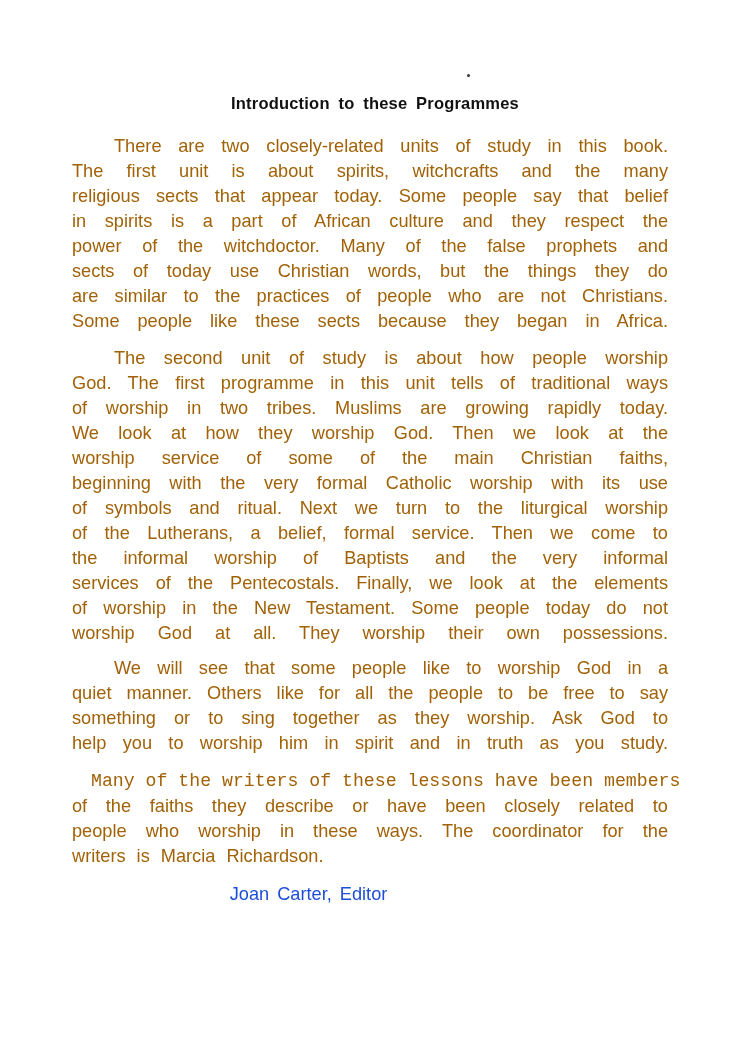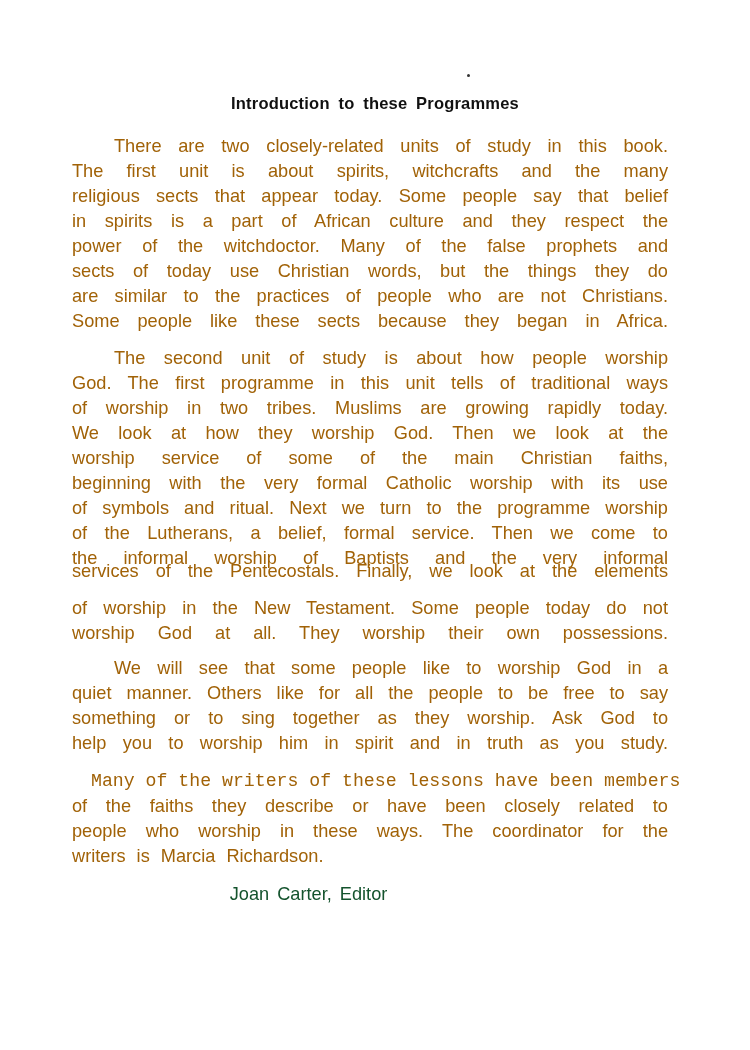--- a/index.html
+++ b/index.html
@@ -13,21 +13,21 @@
   .line {
     position: absolute; left: 72px; width: 596px; height: 24px;
     font-family: "Liberation Sans", sans-serif; font-size: 18.2px; color: #a16207;
     text-align: justify; text-align-last: justify; white-space: nowrap; line-height: 24px;
   }
   .line.indent { left: 114px; width: 554px; }
   .line.indent2 { left: 91px; width: 577px; font-family: Liberation Mono, monospace; }
   .line.last { text-align-last: left; }
   .sig {
     position: absolute; left: 0; width: 617px; top: 884px; text-align: center;
-    font-family: "Liberation Sans", sans-serif; font-size: 18.2px; color: #14532d; word-spacing: 3px;
+    font-family: "Liberation Sans", sans-serif; font-size: 18.2px; color: #1d4ed8; word-spacing: 3px;
   }
   .dot { position: absolute; left: 467px; top: 74px; width: 3px; height: 3px; background: #333; border-radius: 50%; }
 </style>
 </head>
 <body>
 
 <div class="page">
   <div class="dot"></div>
   <div class="title">Introduction to these Programmes</div>
 
@@ -42,24 +42,24 @@
     <div class="line" style="top:309px">Some people like these sects because they began in Africa.</div>
   </div>
 
   <div>
     <div class="line indent" style="top:346px">The second unit of study is about how people worship</div>
     <div class="line" style="top:371px">God. The first programme in this unit tells of traditional ways</div>
     <div class="line" style="top:396px">of worship in two tribes. Muslims are growing rapidly today.</div>
     <div class="line" style="top:421px">We look at how they worship God. Then we look at the</div>
     <div class="line" style="top:446px">worship service of some of the main Christian faiths,</div>
     <div class="line" style="top:471px">beginning with the very formal Catholic worship with its use</div>
-    <div class="line" style="top:496px">of symbols and ritual. Next we turn to the programme worship</div>
+    <div class="line" style="top:496px">of symbols and ritual. Next we turn to the liturgical worship</div>
     <div class="line" style="top:521px">of the Lutherans, a belief, formal service. Then we come to</div>
     <div class="line" style="top:546px">the informal worship of Baptists and the very informal</div>
-    <div class="line" style="top:559px">services of the Pentecostals. Finally, we look at the elements</div>
+    <div class="line" style="top:571px">services of the Pentecostals. Finally, we look at the elements</div>
     <div class="line" style="top:596px">of worship in the New Testament. Some people today do not</div>
     <div class="line" style="top:621px">worship God at all. They worship their own possessions.</div>
   </div>
 
   <div>
     <div class="line indent" style="top:656px">We will see that some people like to worship God in a</div>
     <div class="line" style="top:681px">quiet manner. Others like for all the people to be free to say</div>
     <div class="line" style="top:706px">something or to sing together as they worship. Ask God to</div>
     <div class="line" style="top:731px">help you to worship him in spirit and in truth as you study.</div>
   </div>

